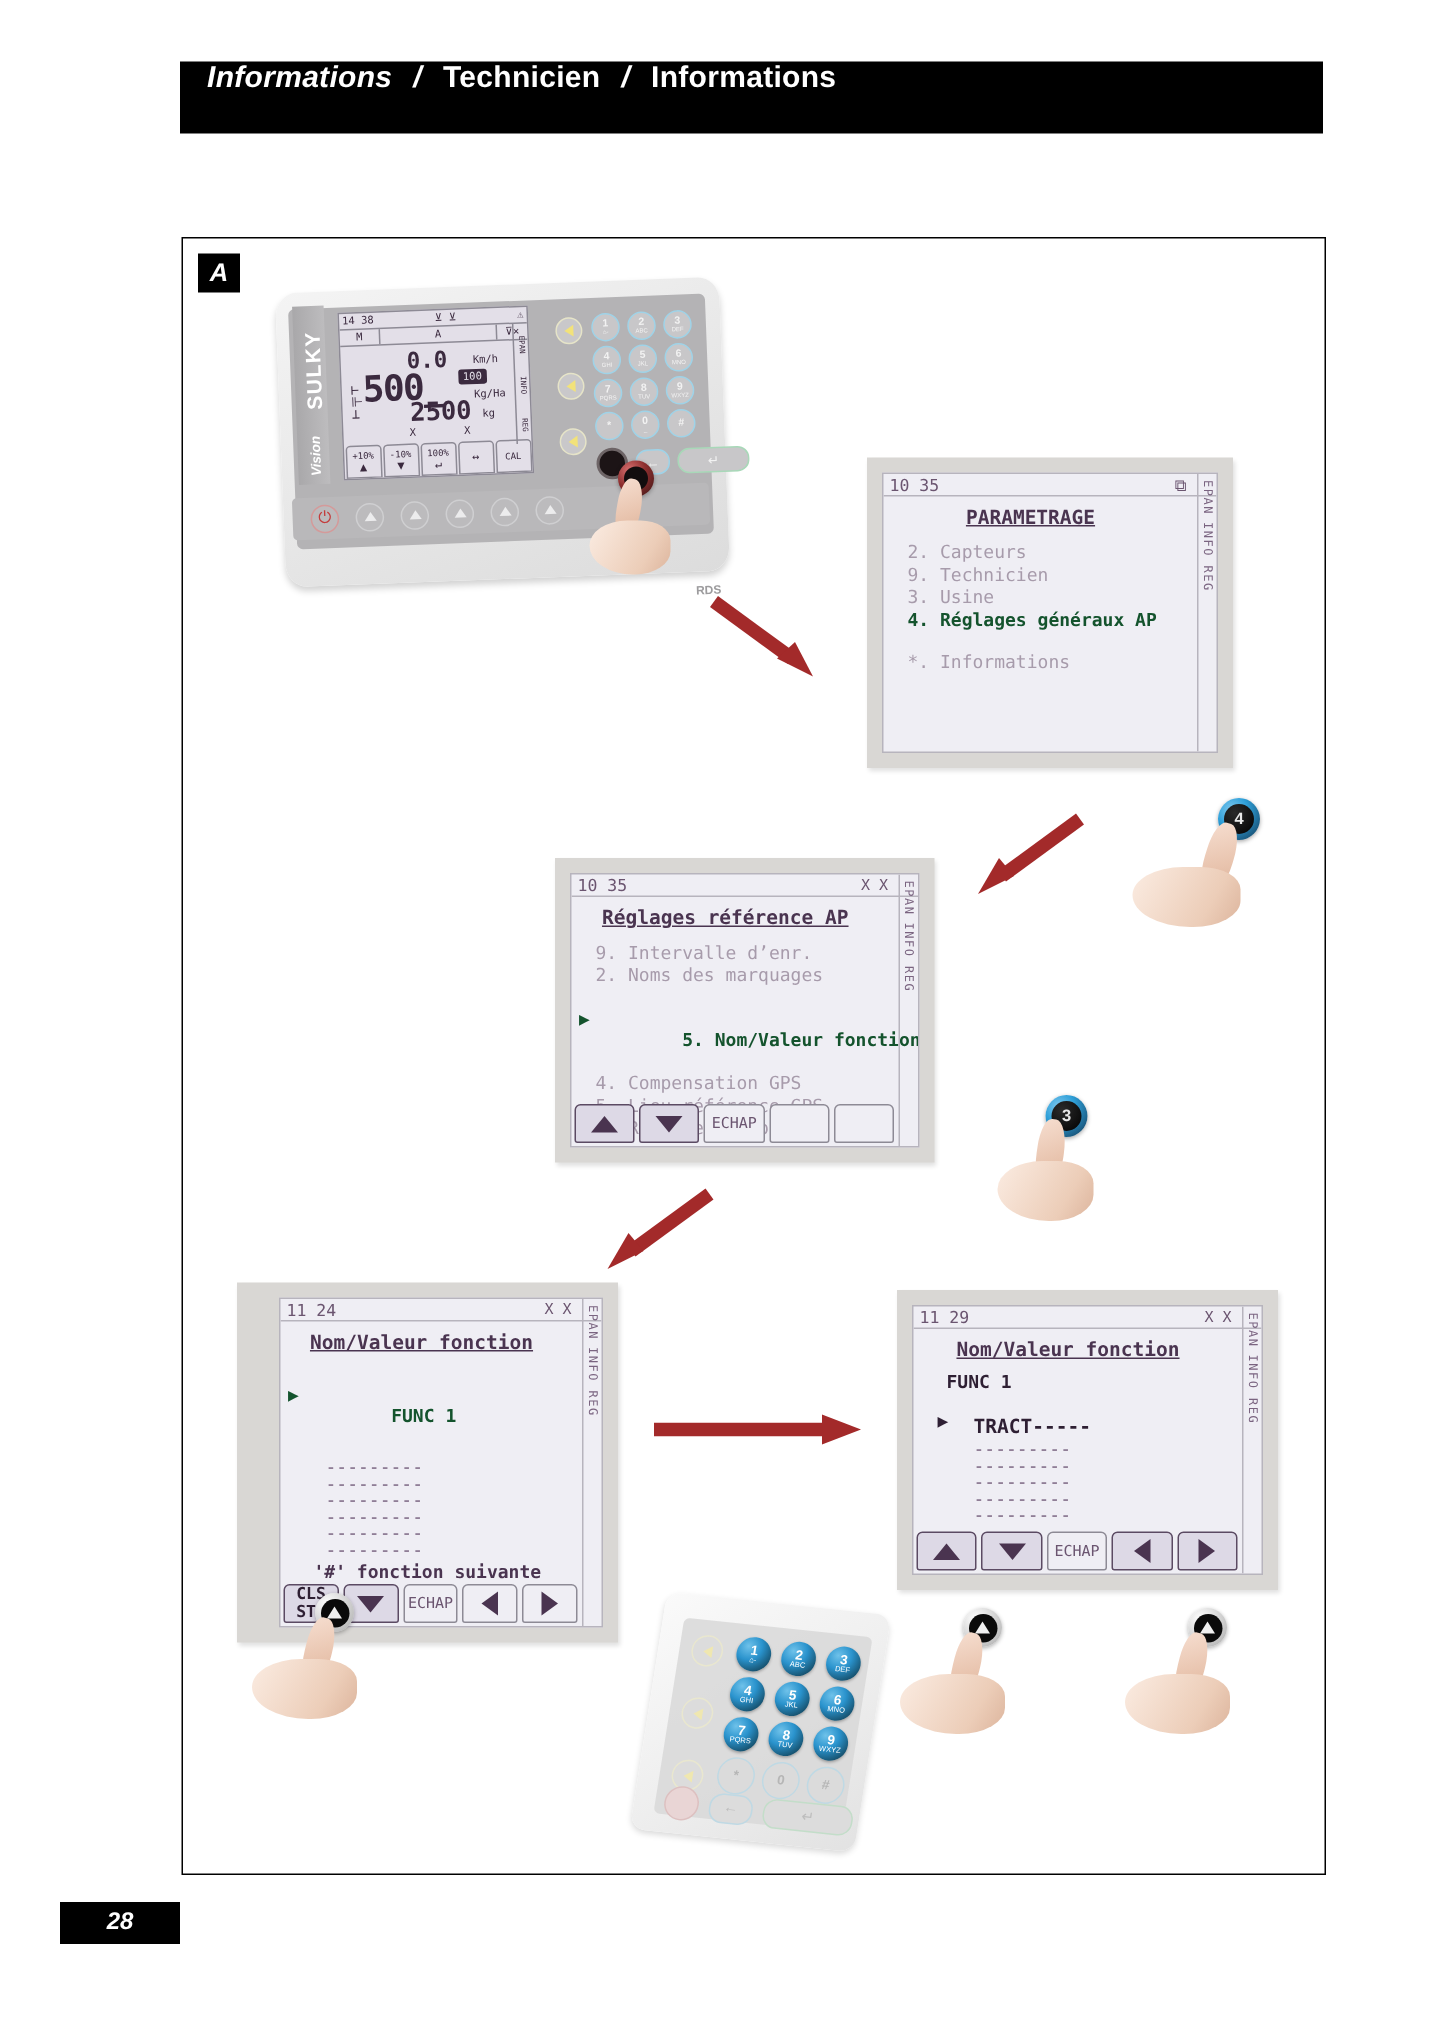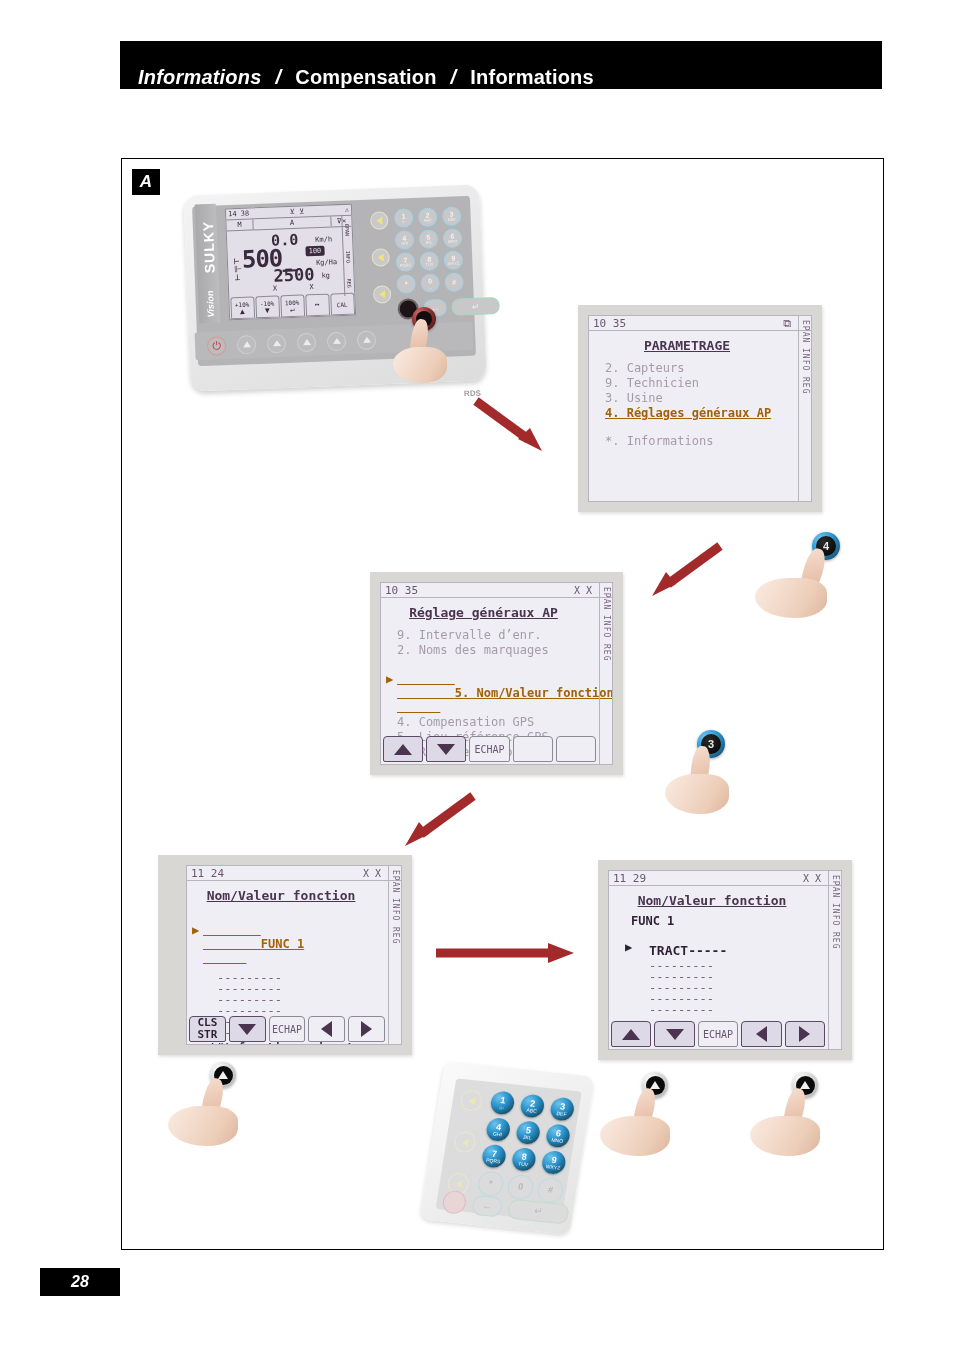--- a/index.html
+++ b/index.html
@@ -3,21 +3,21 @@
 <meta charset="utf-8">
 <style>
   html,body{margin:0;padding:0;}
   body{
     width:954px;height:1350px;position:relative;background:#ffffff;
     font-family:"Liberation Sans",sans-serif;overflow:hidden;
   }
   
   .header-banner{
     position:absolute;left:120px;top:41px;width:762px;height:48px;
-    background:#000000;display:flex;align-items:flex-end;
+    background:#000000;display:flex;align-items:flex-start;
   }
   .header-banner .ht{color:#ffffff;font-size:20px;font-weight:bold;letter-spacing:.2px;}
   .ht.it{font-style:italic;padding-left:18px;}
   .ht.sl{padding:0 14px;font-style:italic;}
   .ht.p2{padding-left:0;}
   .ht.p3{padding-left:0;}
 
   
   .content-frame{
     position:absolute;left:121px;top:158px;width:761px;height:1090px;
@@ -157,21 +157,21 @@
   }
   .p-status{height:15px;border-bottom:1px solid #b7b4bd;display:flex;align-items:center;
      justify-content:space-between;font-size:11px;padding:0 4px;box-sizing:border-box;color:#6b5570;}
   .p-tabs{position:absolute;right:0;top:0;width:13px;height:100%;border-left:1px solid #b7b4bd;
      display:flex;flex-direction:column;align-items:center;justify-content:flex-start;
      padding-top:4px;box-sizing:border-box;font-size:8px;color:#7a6480;gap:5px;}
   .p-tabs span{writing-mode:vertical-rl;letter-spacing:1px;}
   .p-title{text-align:center;font-size:13px;font-weight:bold;text-decoration:underline;
      margin:7px 18px 8px 8px;}
   .p-item{font-size:12px;margin:1px 0 1px 16px;color:#a79bab;white-space:pre;}
-  .p-item.active{color:#a16207;font-weight:bold;text-decoration:underline;}
+  .p-item.active{color:#14532d;font-weight:bold;}
   .p-item .caret{position:absolute;left:5px;}
   .p-body{position:relative;padding-right:16px;}
   .p-soft{position:absolute;left:2px;bottom:2px;right:16px;height:26px;display:flex;gap:3px;}
   .p-btn{flex:1;border:1px solid #8d8a95;border-radius:4px 4px 2px 2px;background:#efeef4;
      display:flex;align-items:center;justify-content:center;font-size:10px;color:#6b5570;}
   .p-btn.filled{background:#ddd9e6;border-color:#5b4a63;}
   .p-btn .up{width:0;height:0;border-left:9px solid transparent;border-right:9px solid transparent;
      border-bottom:11px solid #4a3450;}
   .p-btn .down{width:0;height:0;border-left:9px solid transparent;border-right:9px solid transparent;
      border-top:11px solid #4a3450;}
@@ -250,21 +250,21 @@
     display:flex;align-items:center;justify-content:center;color:#bdbdbd;font-size:10px;}
   .kpp-enter{width:58px;height:18px;border-radius:9px;background:#dcdcdc;border:1px solid #c3ddc9;
     display:flex;align-items:center;justify-content:center;color:#bdbdbd;font-size:10px;}
 </style>
 </head>
 <body>
 
 <div class="header-banner">
   <span class="ht it">Informations</span>
   <span class="ht sl">/</span>
-  <span class="ht p2">Compensation</span>
+  <span class="ht p2">Technicien</span>
   <span class="ht sl">/</span>
   <span class="ht p3">Informations</span>
 </div>
 
 <div class="content-frame"></div>
 <div class="tag-a">A</div>
 <div class="page-number">28</div>
 
 <div class="console">
   <div class="console-body"></div>
@@ -462,21 +462,21 @@
   <div class="palm" style="left:0px;top:48px;width:72px;height:40px;"></div>
 </div>
 
 <div class="panel" style="left:370px;top:572px;width:253px;height:203px;">
   <div class="panel-scr">
     <div class="p-status">
       <span>10 35</span>
       <span style="margin-right:16px;font-size:10px;">X X</span>
     </div>
     <div class="p-body">
-      <div class="p-title">Réglage généraux AP</div>
+      <div class="p-title">Réglages référence AP</div>
       <div class="p-item">9. Intervalle d’enr.</div>
       <div class="p-item">2. Noms des marquages</div>
       <div class="p-item active" style="position:relative;">
         <span class="caret" style="left:-11px;">▶</span>
         <span>5. Nom/Valeur fonction</span>
       </div>
       <div class="p-item">4. Compensation GPS</div>
       <div class="p-item">5. Lieu référence GPS</div>
       <div class="p-item">6. Réglage des ports</div>
     </div>
@@ -507,21 +507,21 @@
 </div>
 
 <div class="hand" style="left:683px;top:728px;width:100px;height:92px;">
   <div class="btn-blue" style="left:14px;top:2px;">
     <div class="inner">3</div>
   </div>
   <div class="finger" style="left:8px;top:18px;width:18px;height:48px;transform:rotate(8deg);"></div>
   <div class="palm" style="left:-18px;top:46px;width:64px;height:40px;"></div>
 </div>
 
-<div class="panel" style="left:158px;top:855px;width:254px;height:200px;padding-left:28px;">
+<div class="panel" style="left:158px;top:855px;width:254px;height:240px;padding-left:28px;">
   <div class="panel-scr">
     <div class="p-status">
       <span>11 24</span>
       <span style="margin-right:16px;font-size:10px;">X X</span>
     </div>
     <div class="p-body">
       <div class="p-title">Nom/Valeur fonction</div>
       <div class="p-item active" style="position:relative;margin-left:16px;margin-top:-2px;">
         <span class="caret" style="left:-11px;">▶</span>
         <span>FUNC 1</span>

